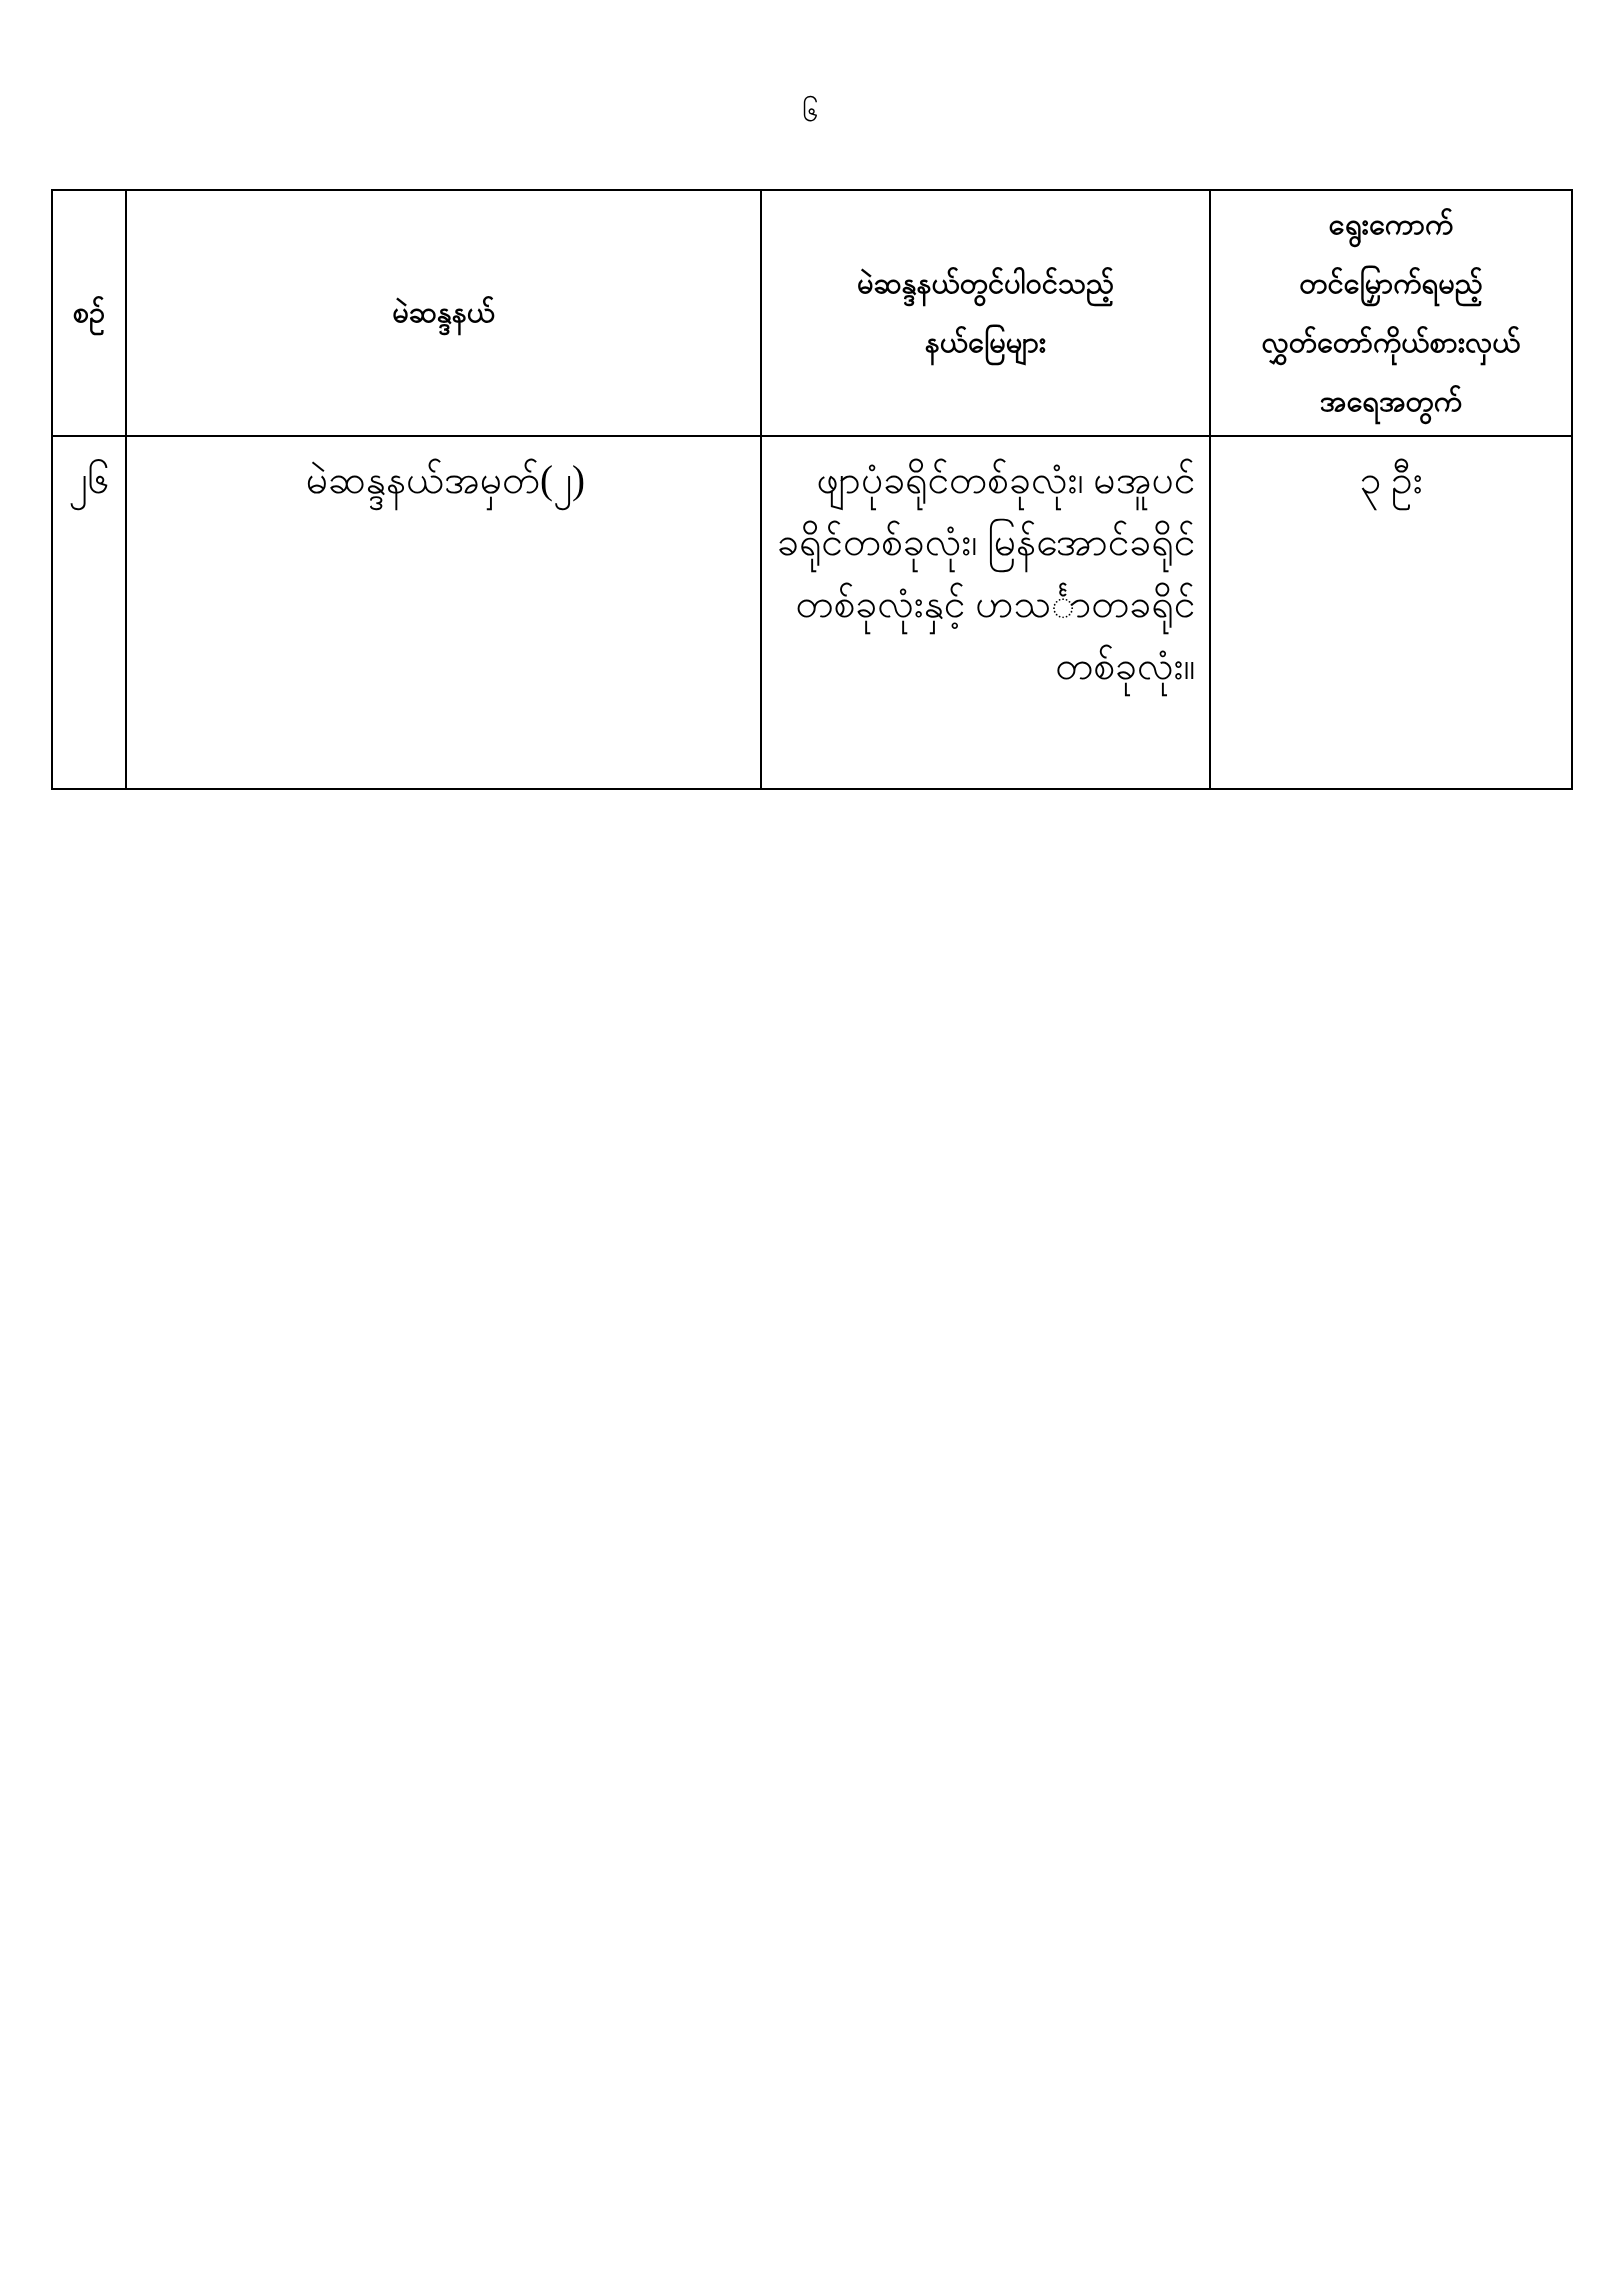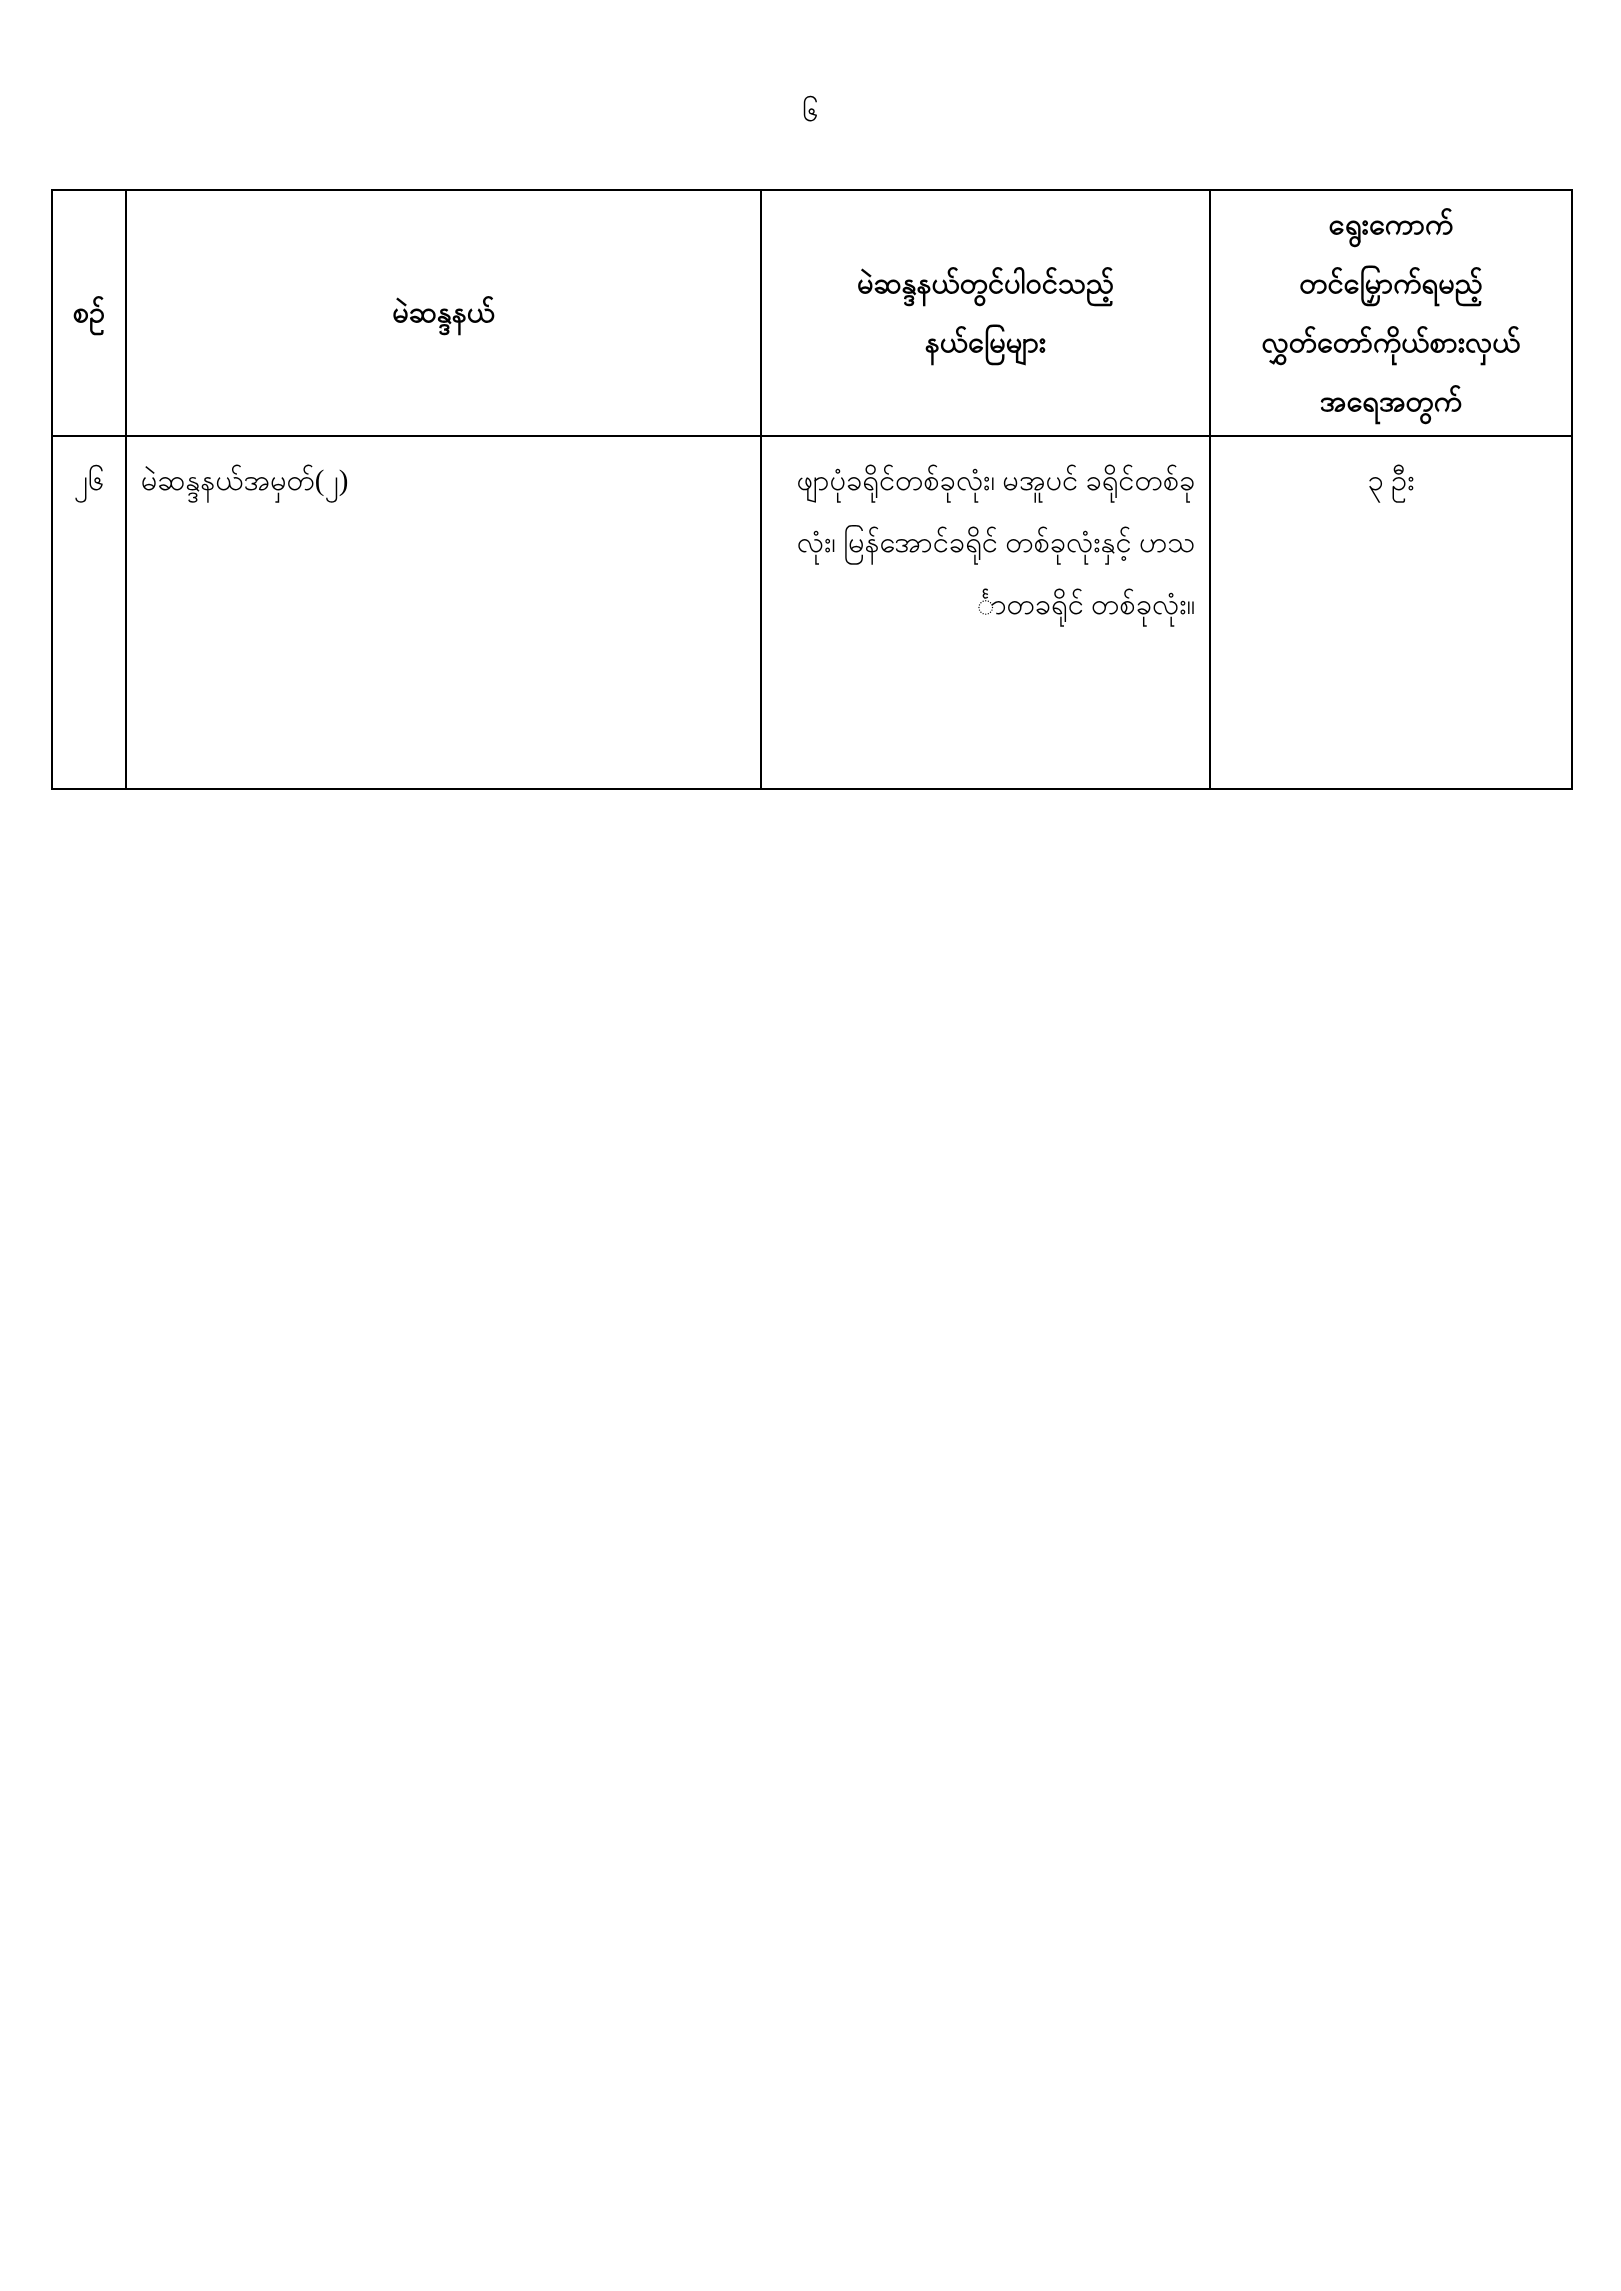--- a/index.html
+++ b/index.html
@@ -47,26 +47,26 @@
     font-size: 29px;
     line-height: 59px;
     text-align: center;
     vertical-align: middle;
     padding: 3.9px 5.9px;
     margin-left: 8px;
   }
   th .hline { display: block; }
   td {
     vertical-align: top;
-    font-size: 29px;
+    font-size: 39px;
     line-height: 62px;
     padding-top: 11.8px;
   }
   td.c-serial { text-align: center; padding-left: 2px; padding-right: 2px; }
-  td.c-constituency { text-align: left; padding-left: 13.7px; padding-right: 9.8px; }
+  td.c-constituency { text-align: center; padding-left: 13.7px; padding-right: 9.8px; }
   td.c-areas { text-align: right; padding-left: 15px; padding-right: 13.7px; }
   td.c-reps { text-align: center; padding-left: 3.9px; padding-right: 3.9px; }
 </style>
 </head>
 <body>
 
 <div class="page">
 
   <div class="page-number">၆</div>
 

